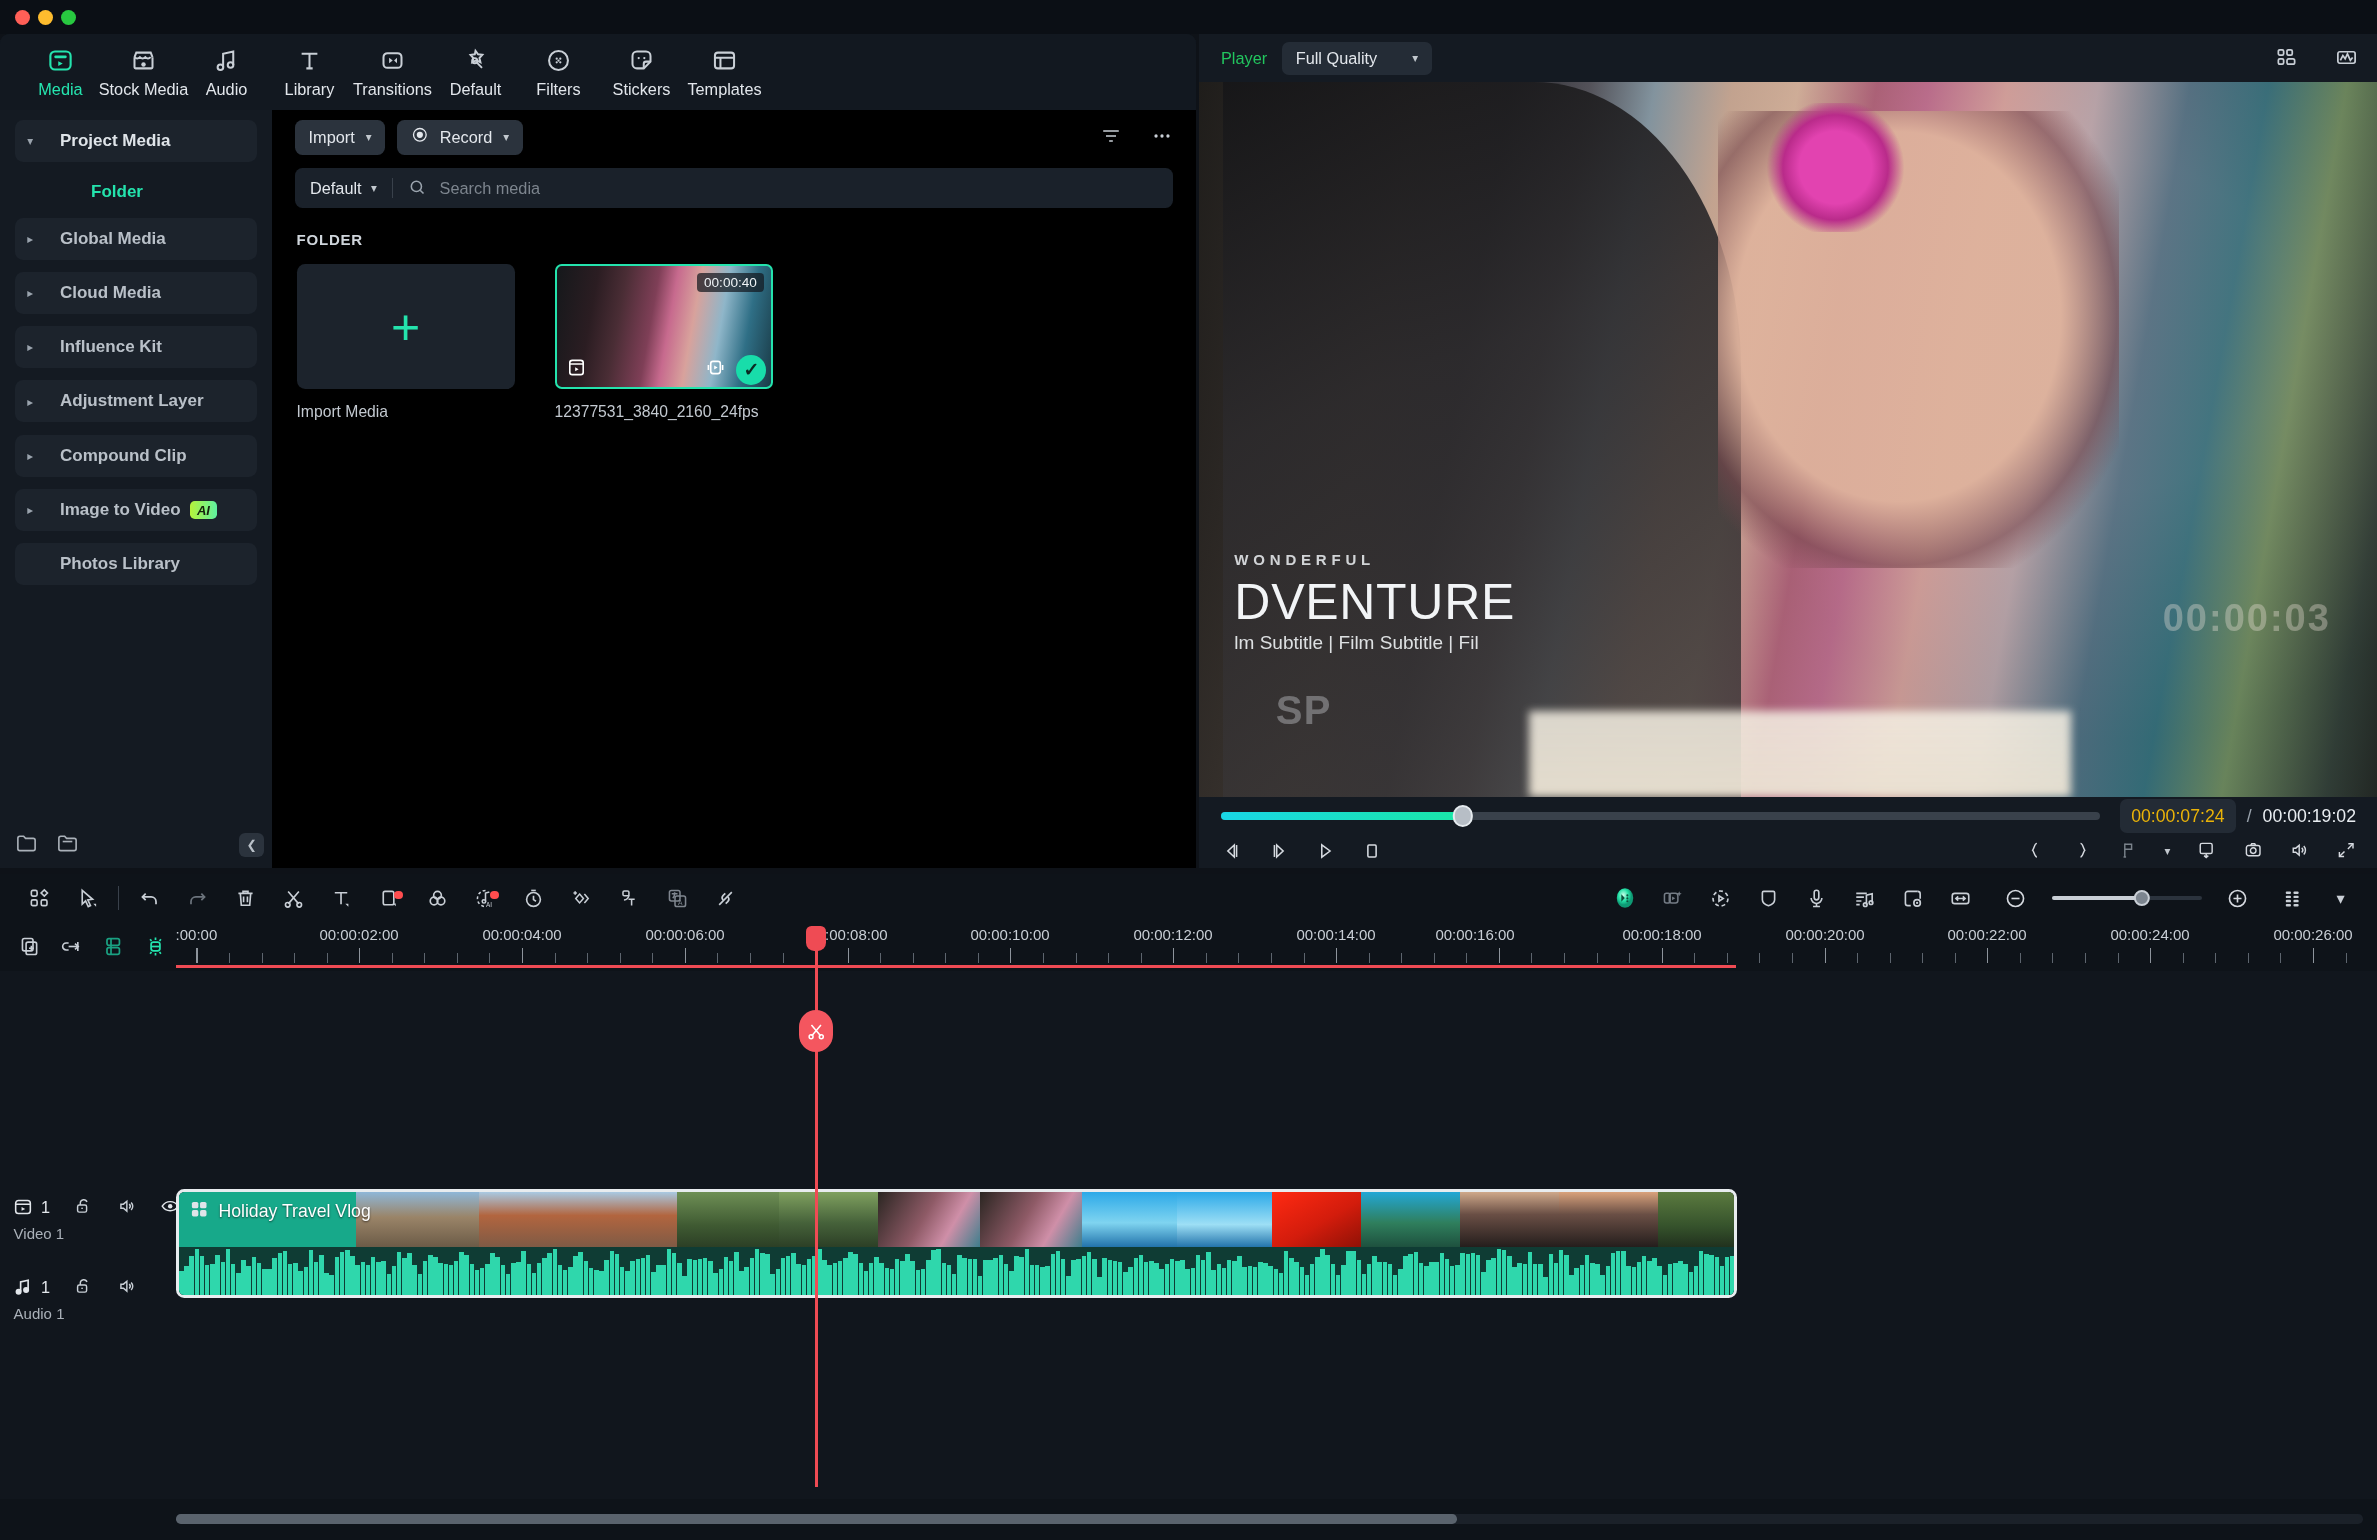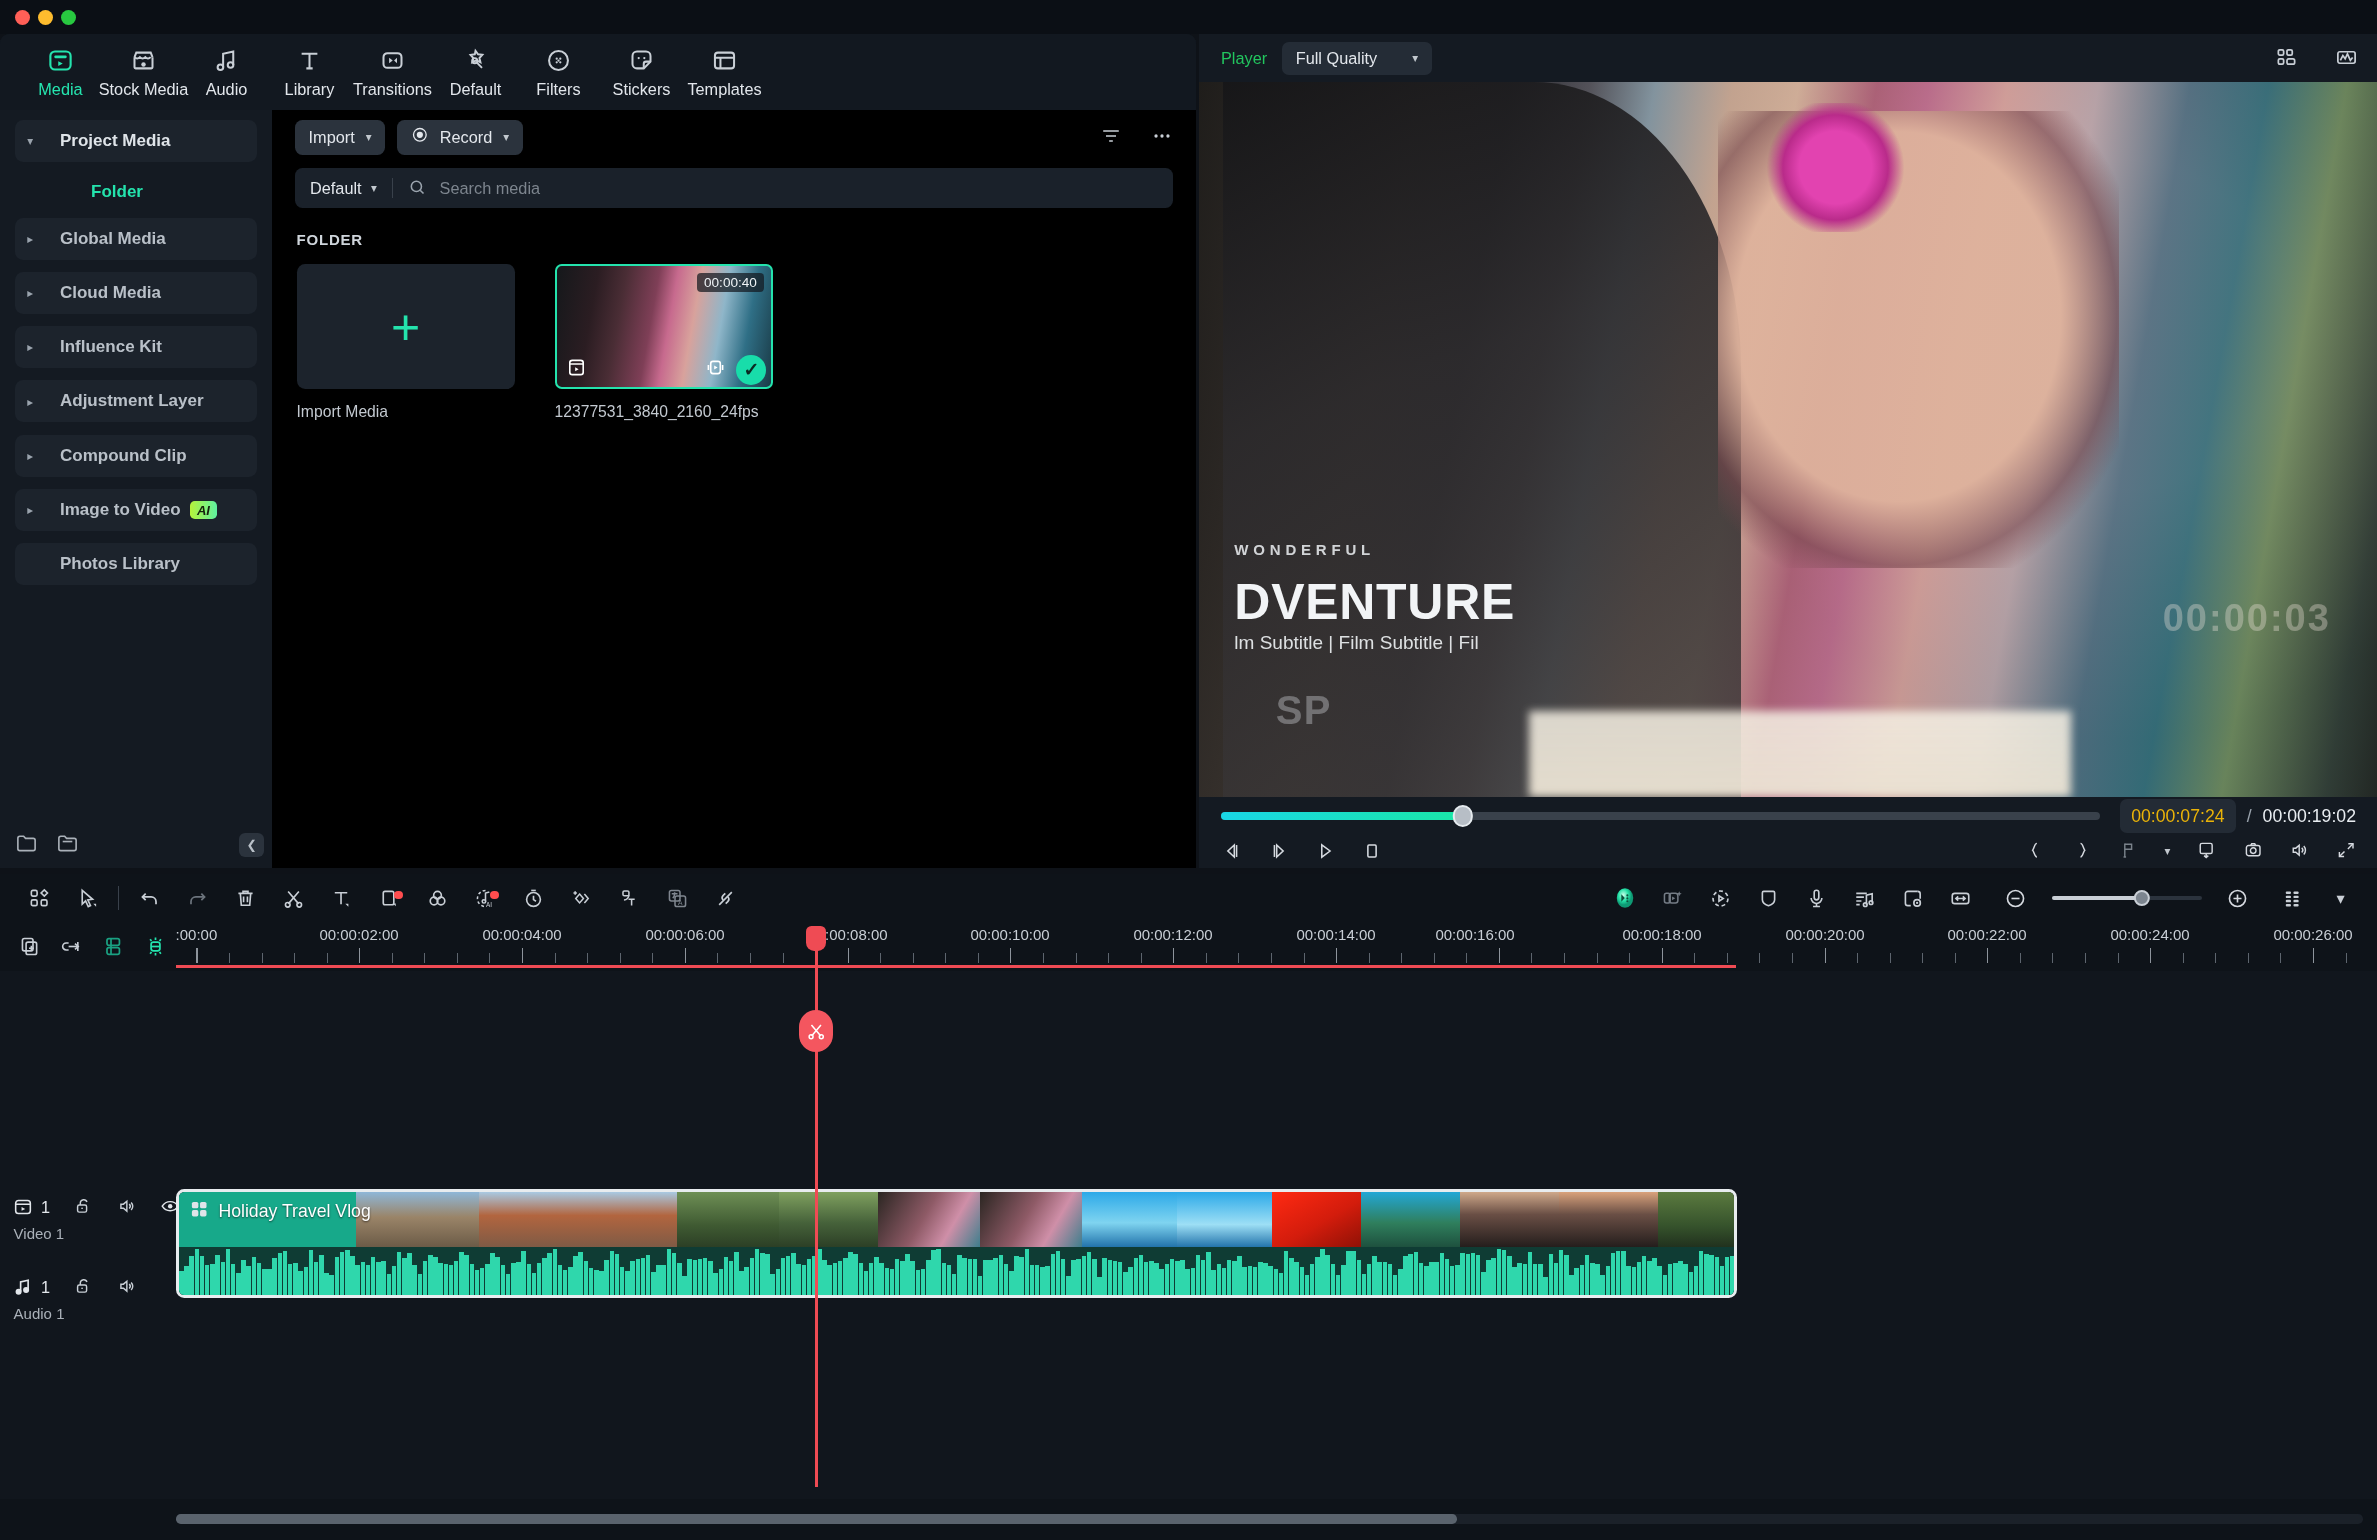--- a/index.html
+++ b/index.html
@@ -170,21 +170,21 @@
     position:absolute; left:44%; top:4%; width:34%; height:64%;
     background:radial-gradient(ellipse at 45% 45%, rgba(222,178,156,.95) 0 52%, rgba(120,72,78,.6) 70%, rgba(0,0,0,0) 80%);
   }
   .vflower{
     position:absolute; left:48%; top:3%; width:12%; height:18%;
     background:radial-gradient(circle at 50% 50%, #e243b0 0 38%, #b92b8a 55%, rgba(0,0,0,0) 72%);
     filter:blur(0.7px);
   }
   .vtextblock{ position:absolute; left:3.0%; bottom:20%; }
   .vsup{ font-size:15px; letter-spacing:4.8px; color:#dfe2e5; font-weight:bold; opacity:.92;}
-  .vtitle{ font-size:50px; font-weight:bold; color:#f2f4f6; letter-spacing:0.7px; line-height:1.02; margin-top:19px;}
+  .vtitle{ font-size:50px; font-weight:normal; color:#f2f4f6; letter-spacing:0.7px; line-height:1.02; margin-top:9px;}
   .vsub{ font-size:19px; color:#e7eaec; margin-top:4.1px; opacity:.95;}
   .vsp{ position:absolute; left:6.5%; bottom:9%; font-size:40px; font-weight:bold; color:rgba(226,230,234,.35); letter-spacing:1.4px;}
   .vtc{ position:absolute; right:4%; bottom:22%; font-size:38px; font-weight:bold; color:rgba(240,230,220,.35); letter-spacing:2px;}
   .vwhite{
     position:absolute; left:28%; bottom:0; width:46%; height:12%;
     background:linear-gradient(180deg, rgba(245,240,228,.85), rgba(236,228,212,.95));
     filter:blur(4.1px);
   }
 
   .playerbar{ position:absolute; left:0; top:763px; width:1179px; height:72px; }

